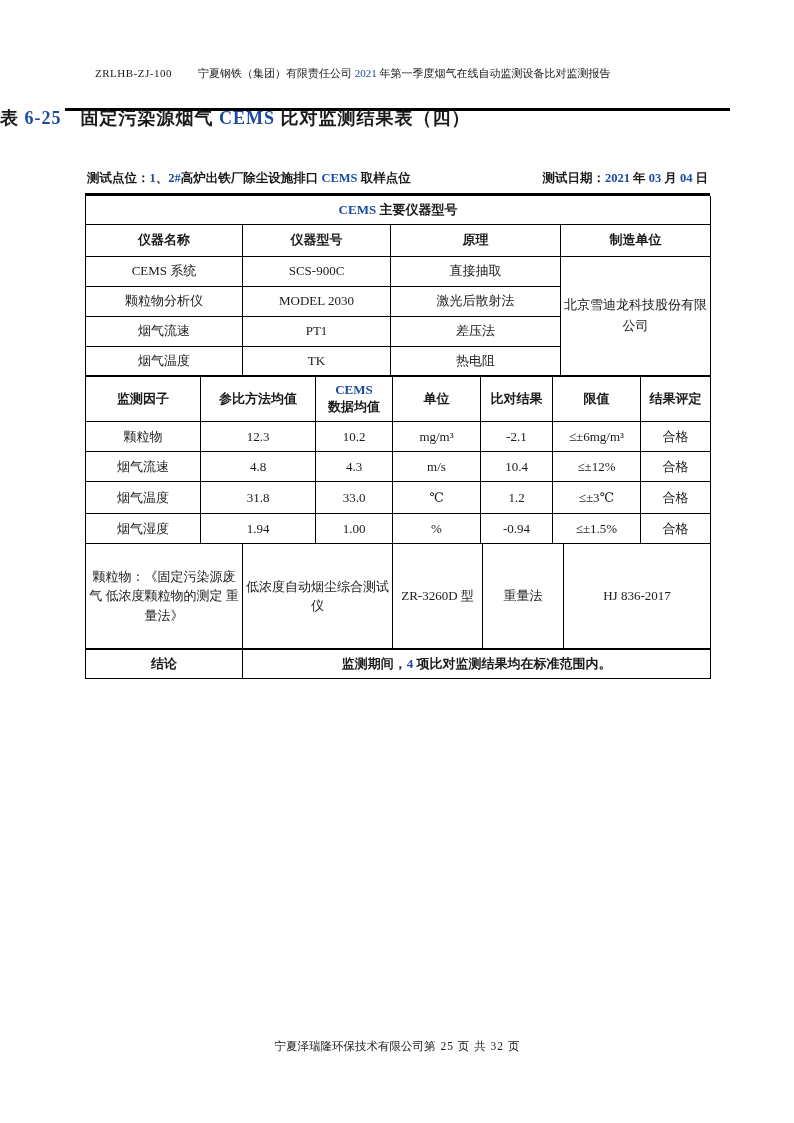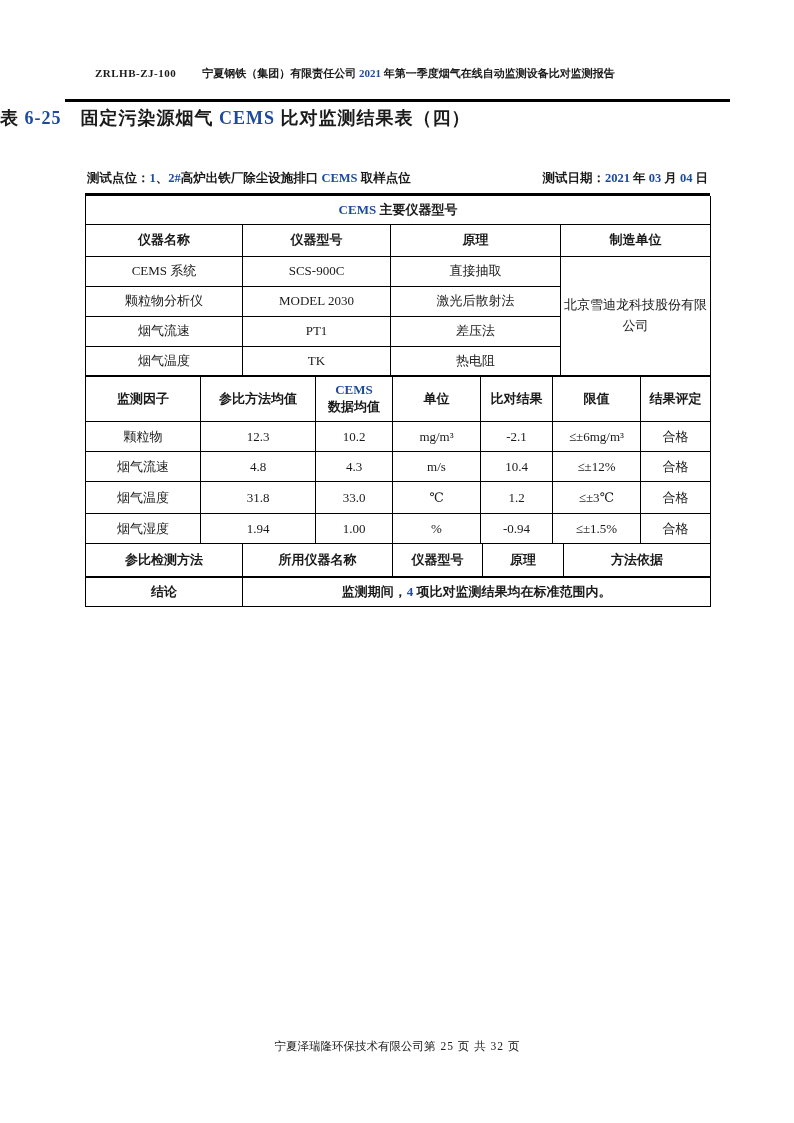--- a/index.html
+++ b/index.html
@@ -12,22 +12,22 @@
     font-family: "Liberation Serif", "DejaVu Serif", serif;
     color: #1a1a1a;
     overflow: hidden;
   }
   .blu { color: #1d4ba0; }
 
   
   .page-header {
     position: absolute; top: 66px; left: 65px; width: 665px;
     border-bottom: 3px solid #000;
-    padding-bottom: 18px;
-    font-size: 11px; font-weight: bold;
+    padding-bottom: 27px;
+    font-size: 11px; font-weight: normal;
     white-space: nowrap;
   }
   .page-header .code { margin-left: 30px; letter-spacing: .5px; }
   .page-header .rpt-title { margin-left: 26px; }
 
   
   .doc-title {
     position: absolute; top: 106px; left: 0; width: 100%;
     font-size: 18px; font-weight: bold;
     letter-spacing: 1px;
@@ -201,26 +201,26 @@
 
     <table>
       <colgroup>
           <col style="width:157px">
           <col style="width:150px">
           <col style="width:90px">
           <col style="width:81px">
           <col style="width:147px">
         </colgroup>
       <tbody>
-          <tr style="height:34px">
-        <th>参比检测方法</th>
-        <th>所用仪器名称</th>
-        <th>仪器型号</th>
-        <th>原理</th>
-        <th>方法依据</th>
+      <tr style="height:106px">
+        <td class="method-cell">颗粒物：《固定污染源废气 低浓度颗粒物的测定 重量法》</td>
+        <td class="method-cell">低浓度自动烟尘综合测试仪</td>
+        <td class="method-cell">ZR-3260D 型</td>
+        <td>重量法</td>
+        <td>HJ 836-2017</td>
       </tr>
     </tbody>
       </table>
 
     <table>
       <colgroup>
           <col style="width:157px">
           <col style="width:468px">
         </colgroup>
       <tbody>

